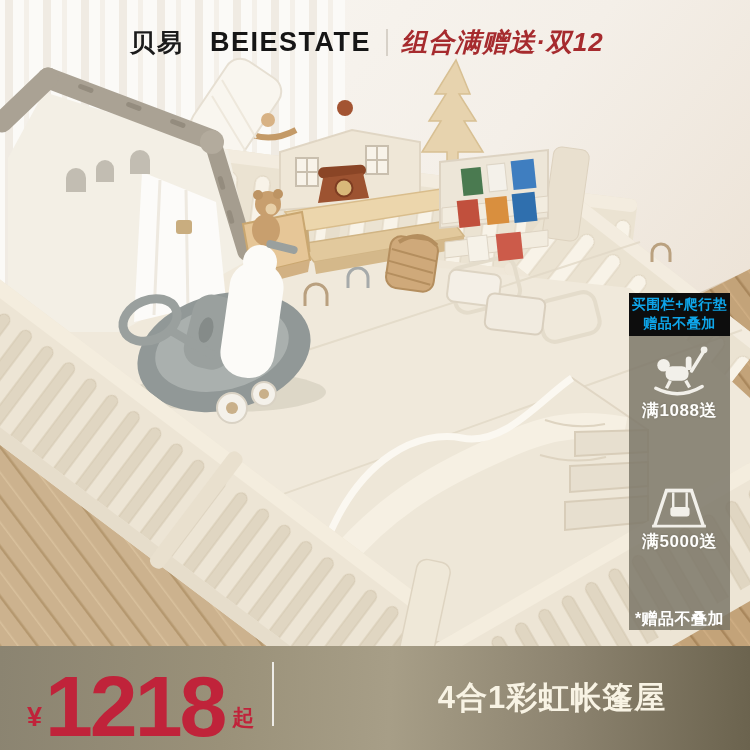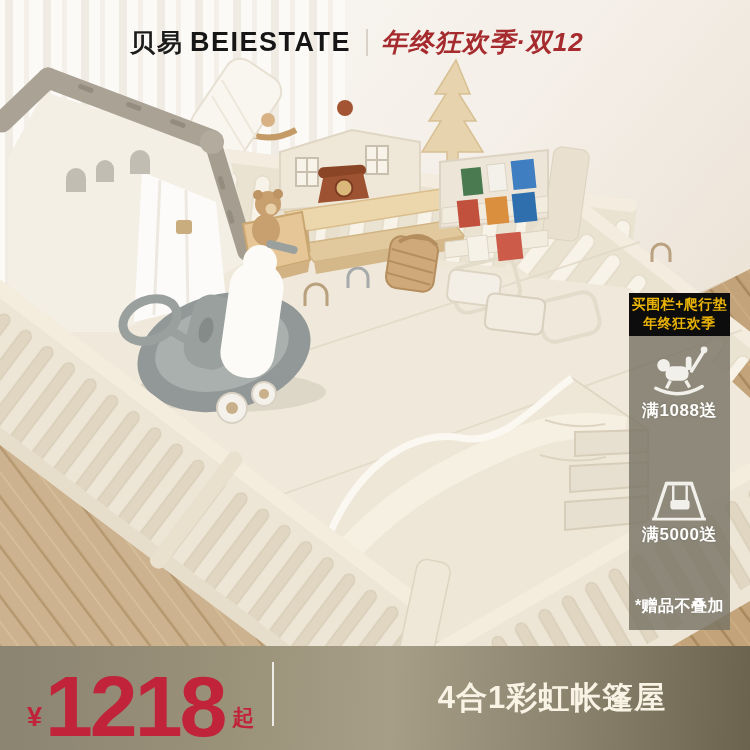--- a/index.html
+++ b/index.html
@@ -4,31 +4,31 @@
 <style>
   html,body{margin:0;padding:0;}
   body{width:750px;height:750px;overflow:hidden;background:#fff;
        font-family:"Liberation Sans","DejaVu Sans",sans-serif;}
   .stage{position:relative;width:750px;height:750px;overflow:hidden;}
   .scene{position:absolute;left:0;top:0;}
 
   
   .brand-bar{position:absolute;top:26px;left:130px;display:flex;align-items:center;height:32px;white-space:nowrap;}
   .brand-cn{font-size:25px;font-weight:900;color:#1b1b1b;letter-spacing:2px;}
-  .brand-en{font-size:27px;font-weight:800;color:#161616;letter-spacing:1.5px;margin-left:6px;}
+  .brand-en{font-size:27px;font-weight:800;color:#161616;letter-spacing:1.5px;margin-left:26px;}
   .vbar{width:2px;height:27px;background:#d7d1c8;margin:0 13px 0 15px;}
   .promo-tag{font-size:26px;font-weight:900;font-style:italic;color:#a62b2e;letter-spacing:1px;}
 
   
   .gift-panel{position:absolute;left:629px;top:293px;width:101px;}
-  .gift-banner{background:#0d0d0d;color:#eab308;font-size:14px;font-weight:700;
+  .gift-banner{background:#0d0d0d;color:#0ea5e9;font-size:14px;font-weight:700;
                text-align:center;line-height:19px;padding:2px 0 3px;letter-spacing:.5px;}
   .gift-body{background:rgba(122,117,102,.83);height:294px;box-sizing:border-box;
              display:flex;flex-direction:column;align-items:center;justify-content:space-between;
-             padding:8px 0 13px;}
+             padding:8px 0 0;}
   .gift-tier{display:flex;flex-direction:column;align-items:center;gap:1px;}
   .tier-label{color:#fdfdfb;font-size:17px;font-weight:700;letter-spacing:.5px;text-shadow:0 0 2px rgba(60,55,45,.35);}
   .gift-note{color:#ffffff;font-size:16px;font-weight:700;letter-spacing:.5px;}
   .gift-icon{display:block;}
 
   
   .price-bar{position:absolute;left:0;top:646px;width:750px;height:104px;
              background:linear-gradient(93deg,#8b8471 0%,#9a9179 30%,#a79e87 52%,#8d8470 75%,#6b634e 100%);}
   .price-group{position:absolute;left:27px;bottom:8px;display:flex;align-items:flex-end;color:#c0233a;}
   .cur{font-size:27px;font-weight:700;margin-right:3px;padding-bottom:9px;}
@@ -247,27 +247,27 @@
       <rect x="0" y="16" width="380" height="90" fill="url(#slatD)"></rect>
       <rect x="0" y="0" width="380" height="15" rx="8" fill="#f4edde"></rect>
     </g>
     <rect x="408" y="560" width="34" height="100" rx="10" fill="#efe8d8" stroke="#ded4c1" stroke-width="1.5" transform="rotate(12 425 610)"></rect>
   </svg>
 
   <header class="brand-bar">
     <span class="brand-cn">贝易</span>
     <span class="brand-en">BEIESTATE</span>
     <span class="vbar"></span>
-    <span class="promo-tag">年终狂欢季·双12</span>
+    <span class="promo-tag">组合满赠送·双12</span>
   </header>
 
   <aside class="gift-panel">
     <div class="gift-banner">
       <div>买围栏+爬行垫</div>
-      <div>年终狂欢季</div>
+      <div>赠品不叠加</div>
     </div>
     <div class="gift-body">
 
       <div class="gift-tier">
         <svg class="gift-icon" width="66" height="54" viewBox="0 0 66 56">
           <path d="M9,46 Q33,58 57,44" stroke="#f2f0ea" stroke-width="3.5" fill="none" stroke-linecap="round"></path>
           <rect x="19" y="23" width="24" height="15" rx="7" fill="#f2f0ea"></rect>
           <circle cx="17" cy="22" r="6.5" fill="#f2f0ea"></circle>
           <rect x="40" y="13" width="6" height="14" rx="3" fill="#f2f0ea"></rect>
           <line x1="24" y1="38" x2="20" y2="46" stroke="#f2f0ea" stroke-width="3.5"></line>

